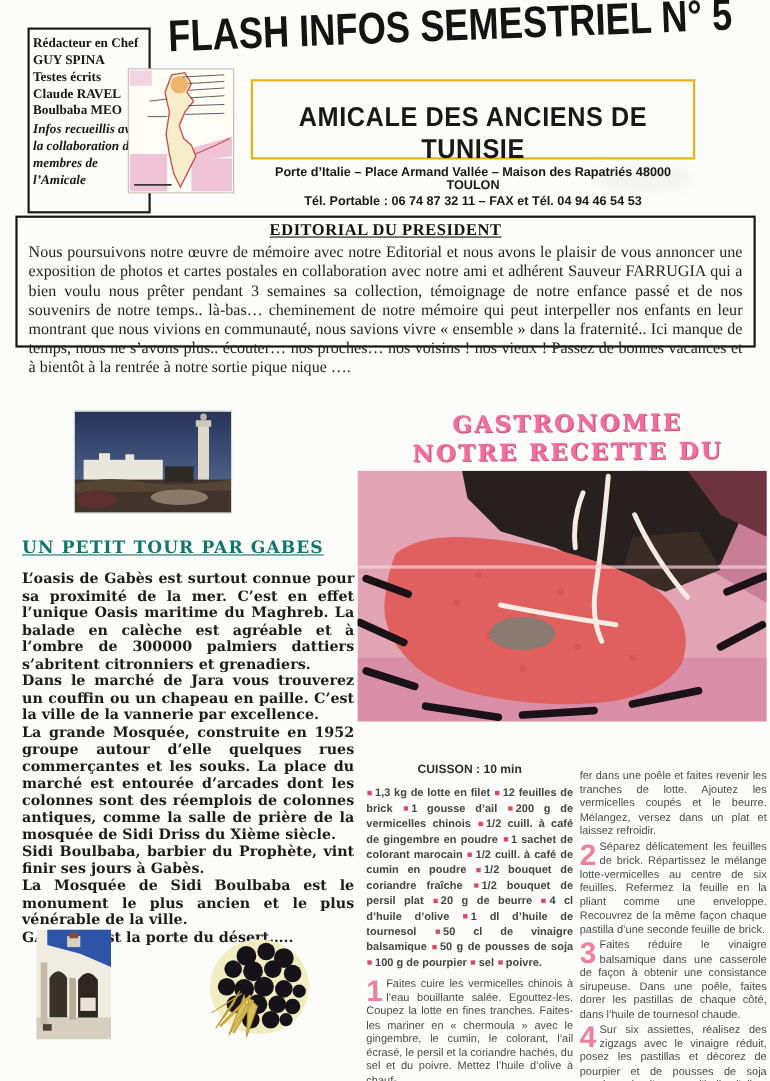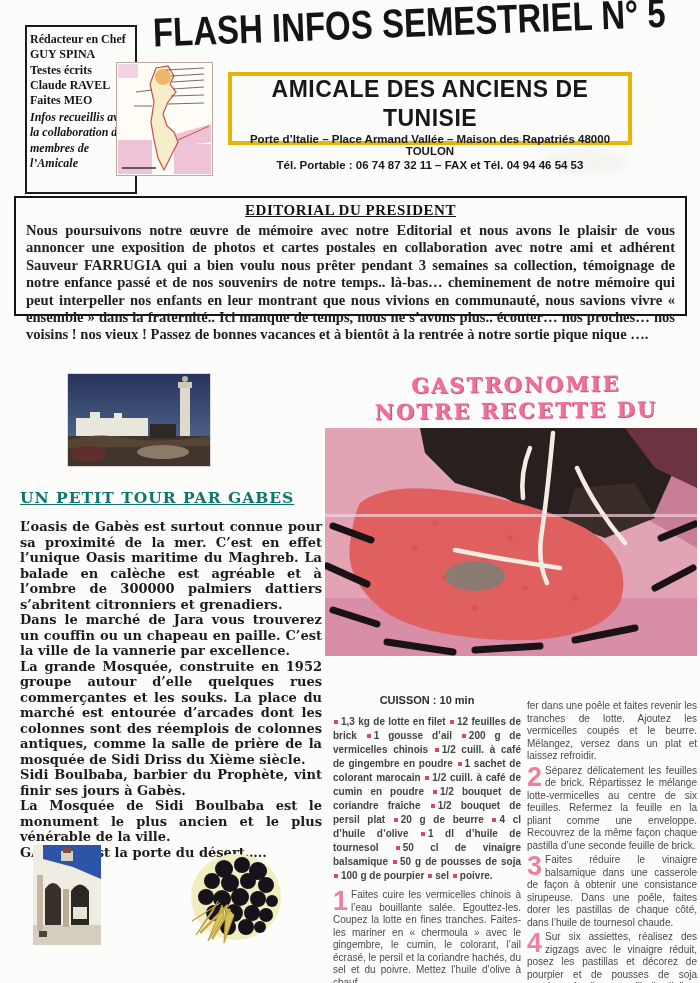--- a/index.html
+++ b/index.html
@@ -18,41 +18,41 @@
   .masthead .note{font-style:italic;margin-top:1px;}
   .main-title{
     position:absolute;left:152px;top:10px;width:545px;height:58px;
     font-family:"Liberation Sans",sans-serif;font-weight:bold;
     font-size:33px;letter-spacing:0px;color:#141414;
     transform:rotate(-2.2deg) scaleY(1.22);transform-origin:left top;
     white-space:nowrap;
   }
   .org-box{
     position:absolute;left:228px;top:72px;width:404px;height:73px;
-    border:4px solid #eab308;box-sizing:border-box;
+    border:2px solid #eab308;box-sizing:border-box;
     text-align:center;font-family:"Liberation Sans",sans-serif;
-    color:#181818;padding-top:0;
+    color:#181818;padding-top:20px;
   }
   .org-name{font-size:23px;font-weight:bold;letter-spacing:0.5px;transform:scaleY(1.08);}
   .org-address{font-size:11.5px;font-weight:bold;margin-top:3px;}
   .org-phone{font-size:11.5px;font-weight:bold;margin-top:2px;}
   
   .map{position:absolute;left:116px;top:62px;width:97px;height:114px;}
   
   .editorial{
     position:absolute;left:14px;top:196px;width:673px;height:120px;
     border:2px solid #141414;box-sizing:border-box;padding:4px 10px 0 10px;
   }
   .editorial h2{
     margin:0;text-align:center;font-size:15px;font-weight:bold;
     text-decoration:underline;letter-spacing:0.5px;color:#111;
   }
   .editorial p{
     margin:3px 0 0 0;font-size:14.6px;line-height:17.4px;
-    text-align:justify;color:#222;font-weight:bold;
+    text-align:justify;color:#222;
   }
   
   .gastro{
     position:absolute;left:335px;top:372px;width:362px;
     text-align:center;font-family:"DejaVu Serif",serif;font-weight:bold;
     font-size:21px;line-height:26px;letter-spacing:2px;
     color:#f06f9c;text-shadow:1px 1px 0 #c9557e;
     transform:rotate(-0.6deg);
   }
   
@@ -115,21 +115,21 @@
 
   <div class="smudge" style="left:150px;top:100px;width:60px;height:30px;opacity:.5"></div>
   <div class="smudge" style="left:540px;top:150px;width:90px;height:24px;opacity:.5"></div>
 
   <div class="masthead">
     <div>
         <div>Rédacteur en Chef</div>
         <div>GUY SPINA</div>
         <div>Testes écrits</div>
         <div>Claude RAVEL</div>
-        <div>Faites MEO</div>
+        <div>Boulbaba MEO</div>
       </div>
     <div class="note">Infos recueillis avec la collaboration des membres de l’Amicale</div>
   </div>
 
   <div class="main-title">FLASH INFOS SEMESTRIEL N° 5</div>
 
   <div class="map">
     <svg width="97" height="114" viewBox="0 0 97 114">
       <rect x="0.5" y="0.5" width="96" height="113" fill="#fffdf6" stroke="#b9a9a0"></rect>
       <rect x="2" y="78" width="34" height="34" fill="#eec3d6"></rect>

